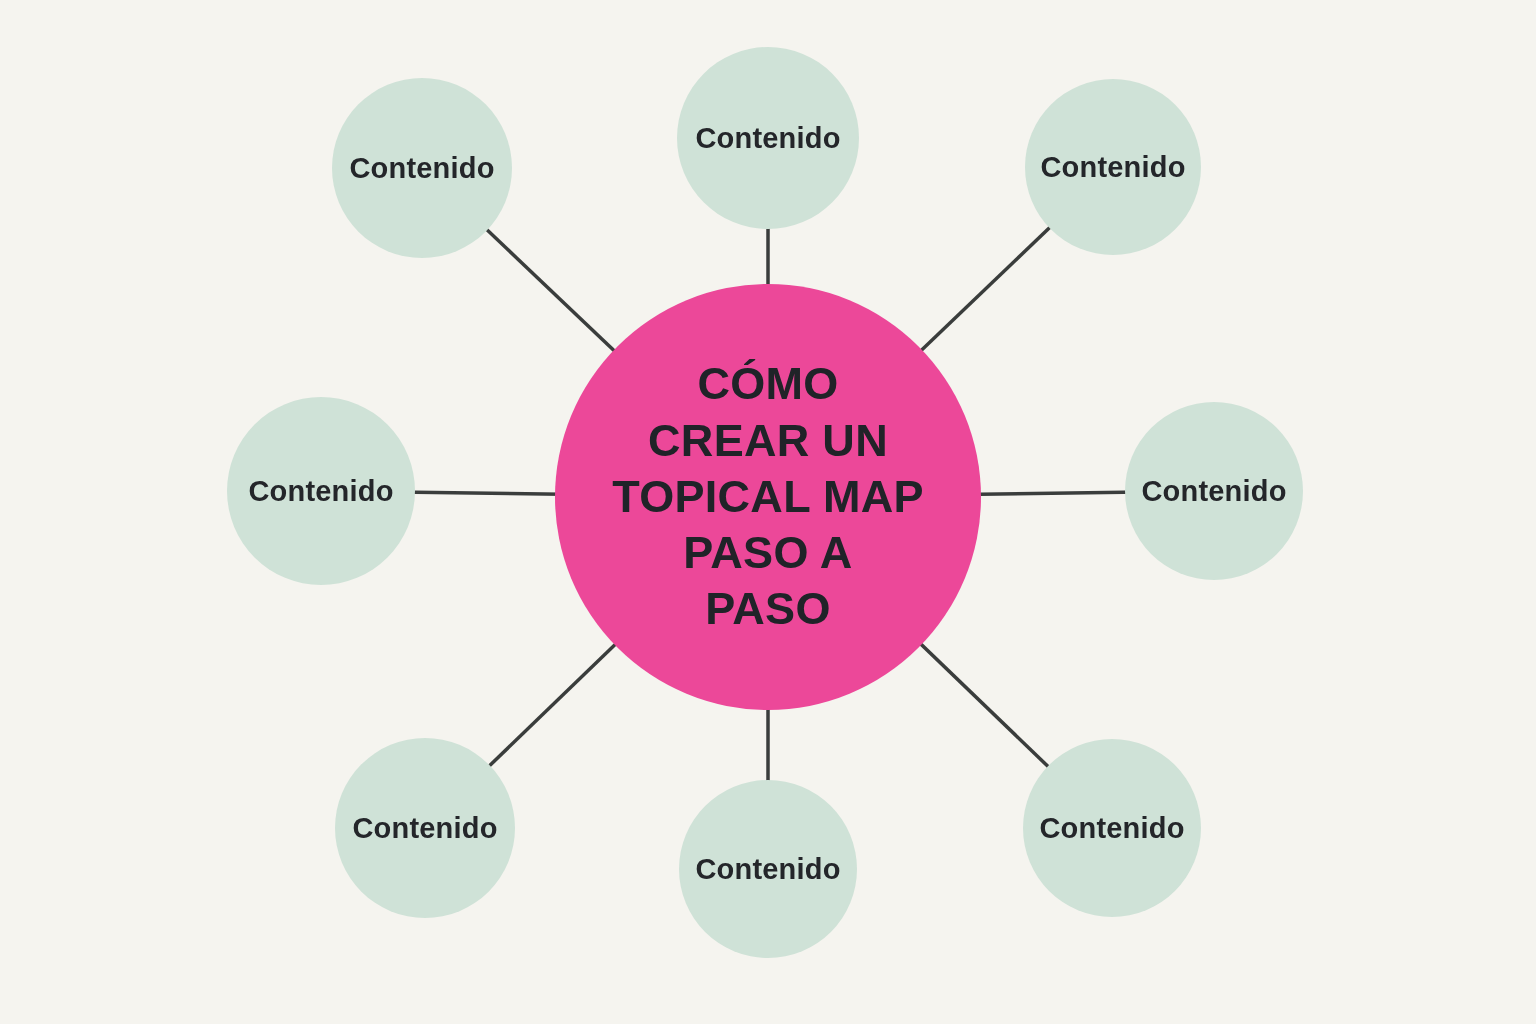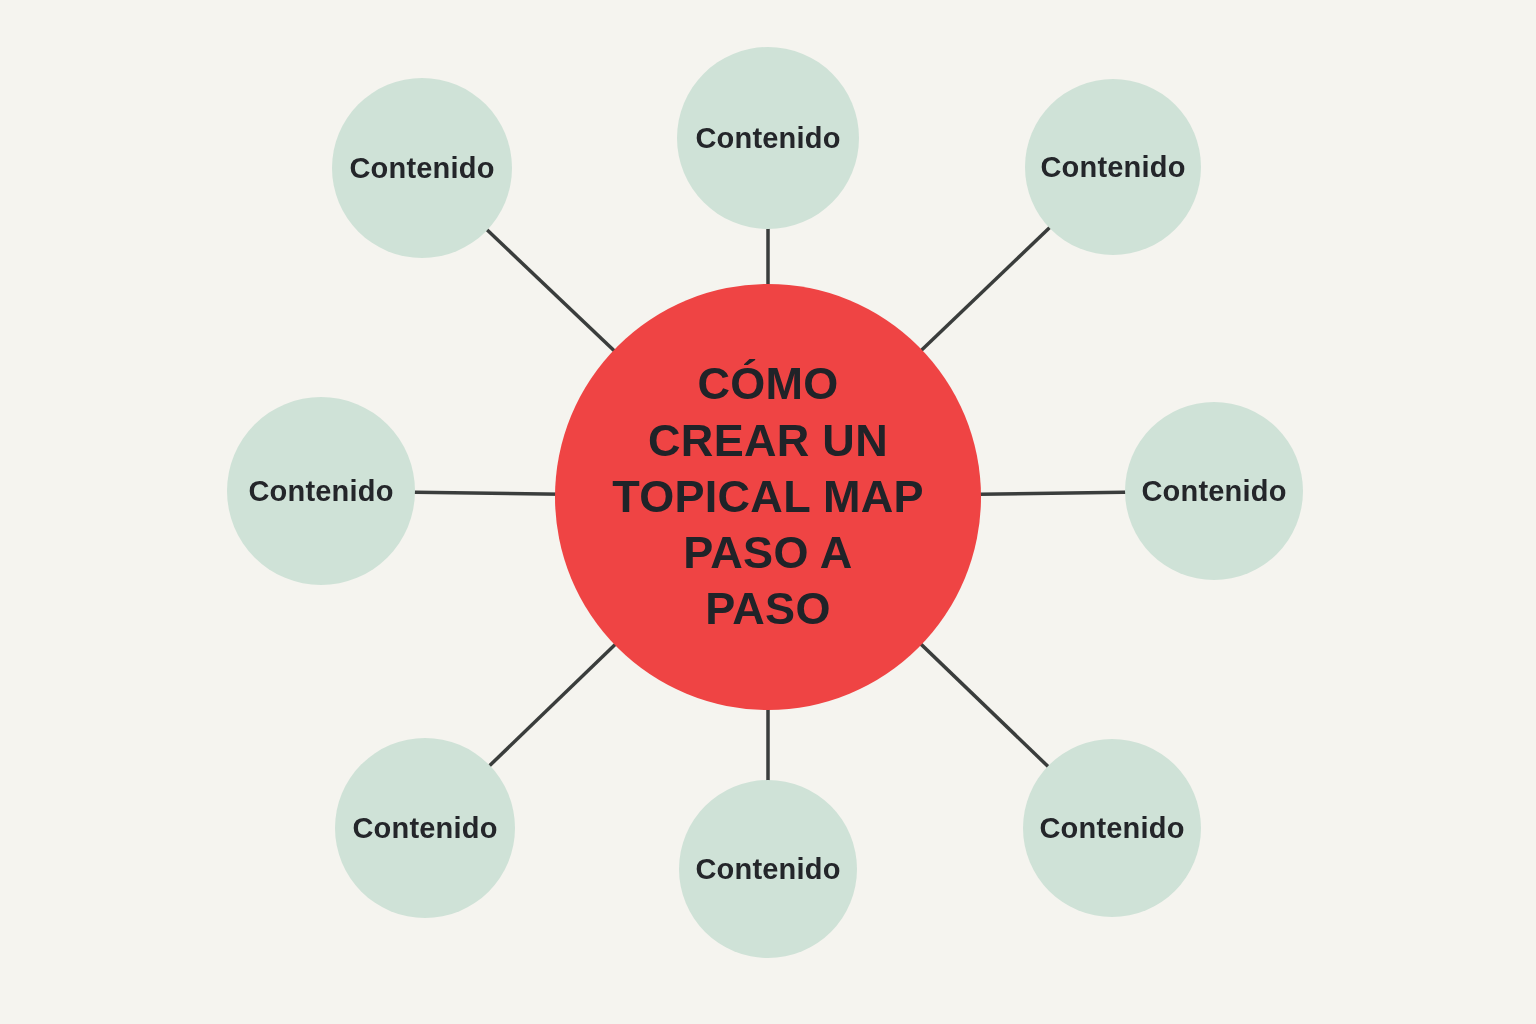--- a/index.html
+++ b/index.html
@@ -60,21 +60,21 @@
       <line x1="768" y1="497" x2="422" y2="168" stroke="#3a3d3c" stroke-width="3.5"></line>
       <line x1="768" y1="497" x2="768" y2="138" stroke="#3a3d3c" stroke-width="3.5"></line>
       <line x1="768" y1="497" x2="1113" y2="167" stroke="#3a3d3c" stroke-width="3.5"></line>
       <line x1="768" y1="497" x2="321" y2="491" stroke="#3a3d3c" stroke-width="3.5"></line>
       <line x1="768" y1="497" x2="1214" y2="491" stroke="#3a3d3c" stroke-width="3.5"></line>
       <line x1="768" y1="497" x2="425" y2="828" stroke="#3a3d3c" stroke-width="3.5"></line>
       <line x1="768" y1="497" x2="768" y2="869" stroke="#3a3d3c" stroke-width="3.5"></line>
       <line x1="768" y1="497" x2="1112" y2="828" stroke="#3a3d3c" stroke-width="3.5"></line>
     </svg>
 
-  <div class="node" id="center-node" style="left: 768px; top: 497px; width: 426px; height: 426px; background: #ef4444;">
+  <div class="node" id="center-node" style="left: 768px; top: 497px; width: 426px; height: 426px; background: #ec4899;">
     <div id="center-label">CÓMO
 CREAR UN
 TOPICAL MAP
 PASO A
 PASO</div>
   </div>
 <div class="node satellite" style="left: 422px; top: 168px; width: 180px; height: 180px; background: rgb(207, 226, 215);">
       <span class="label">Contenido</span>
     </div>
     <div class="node satellite" style="left: 768px; top: 138px; width: 182px; height: 182px; background: rgb(207, 226, 215);">

